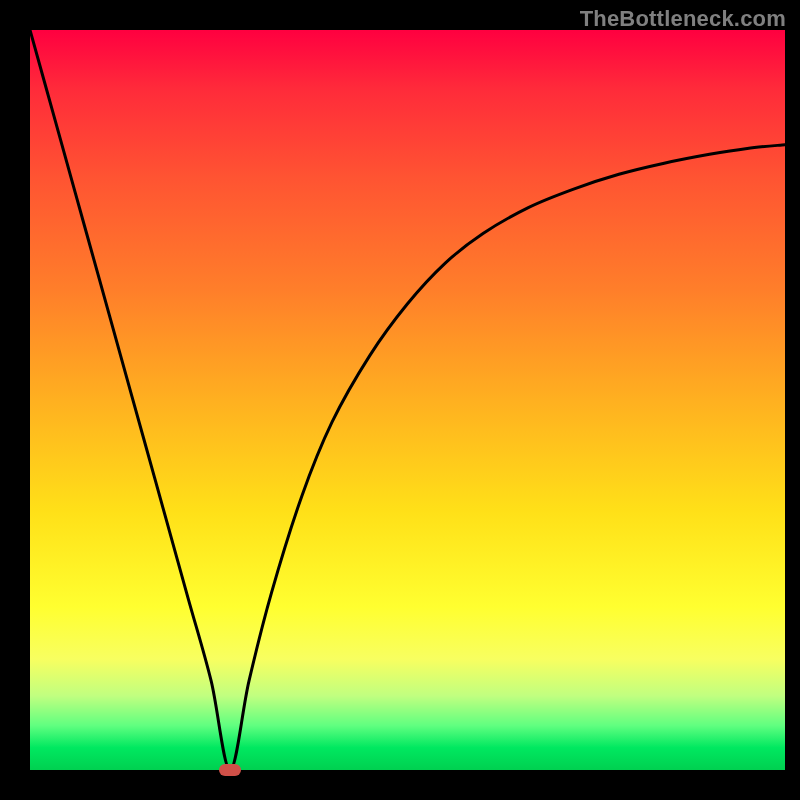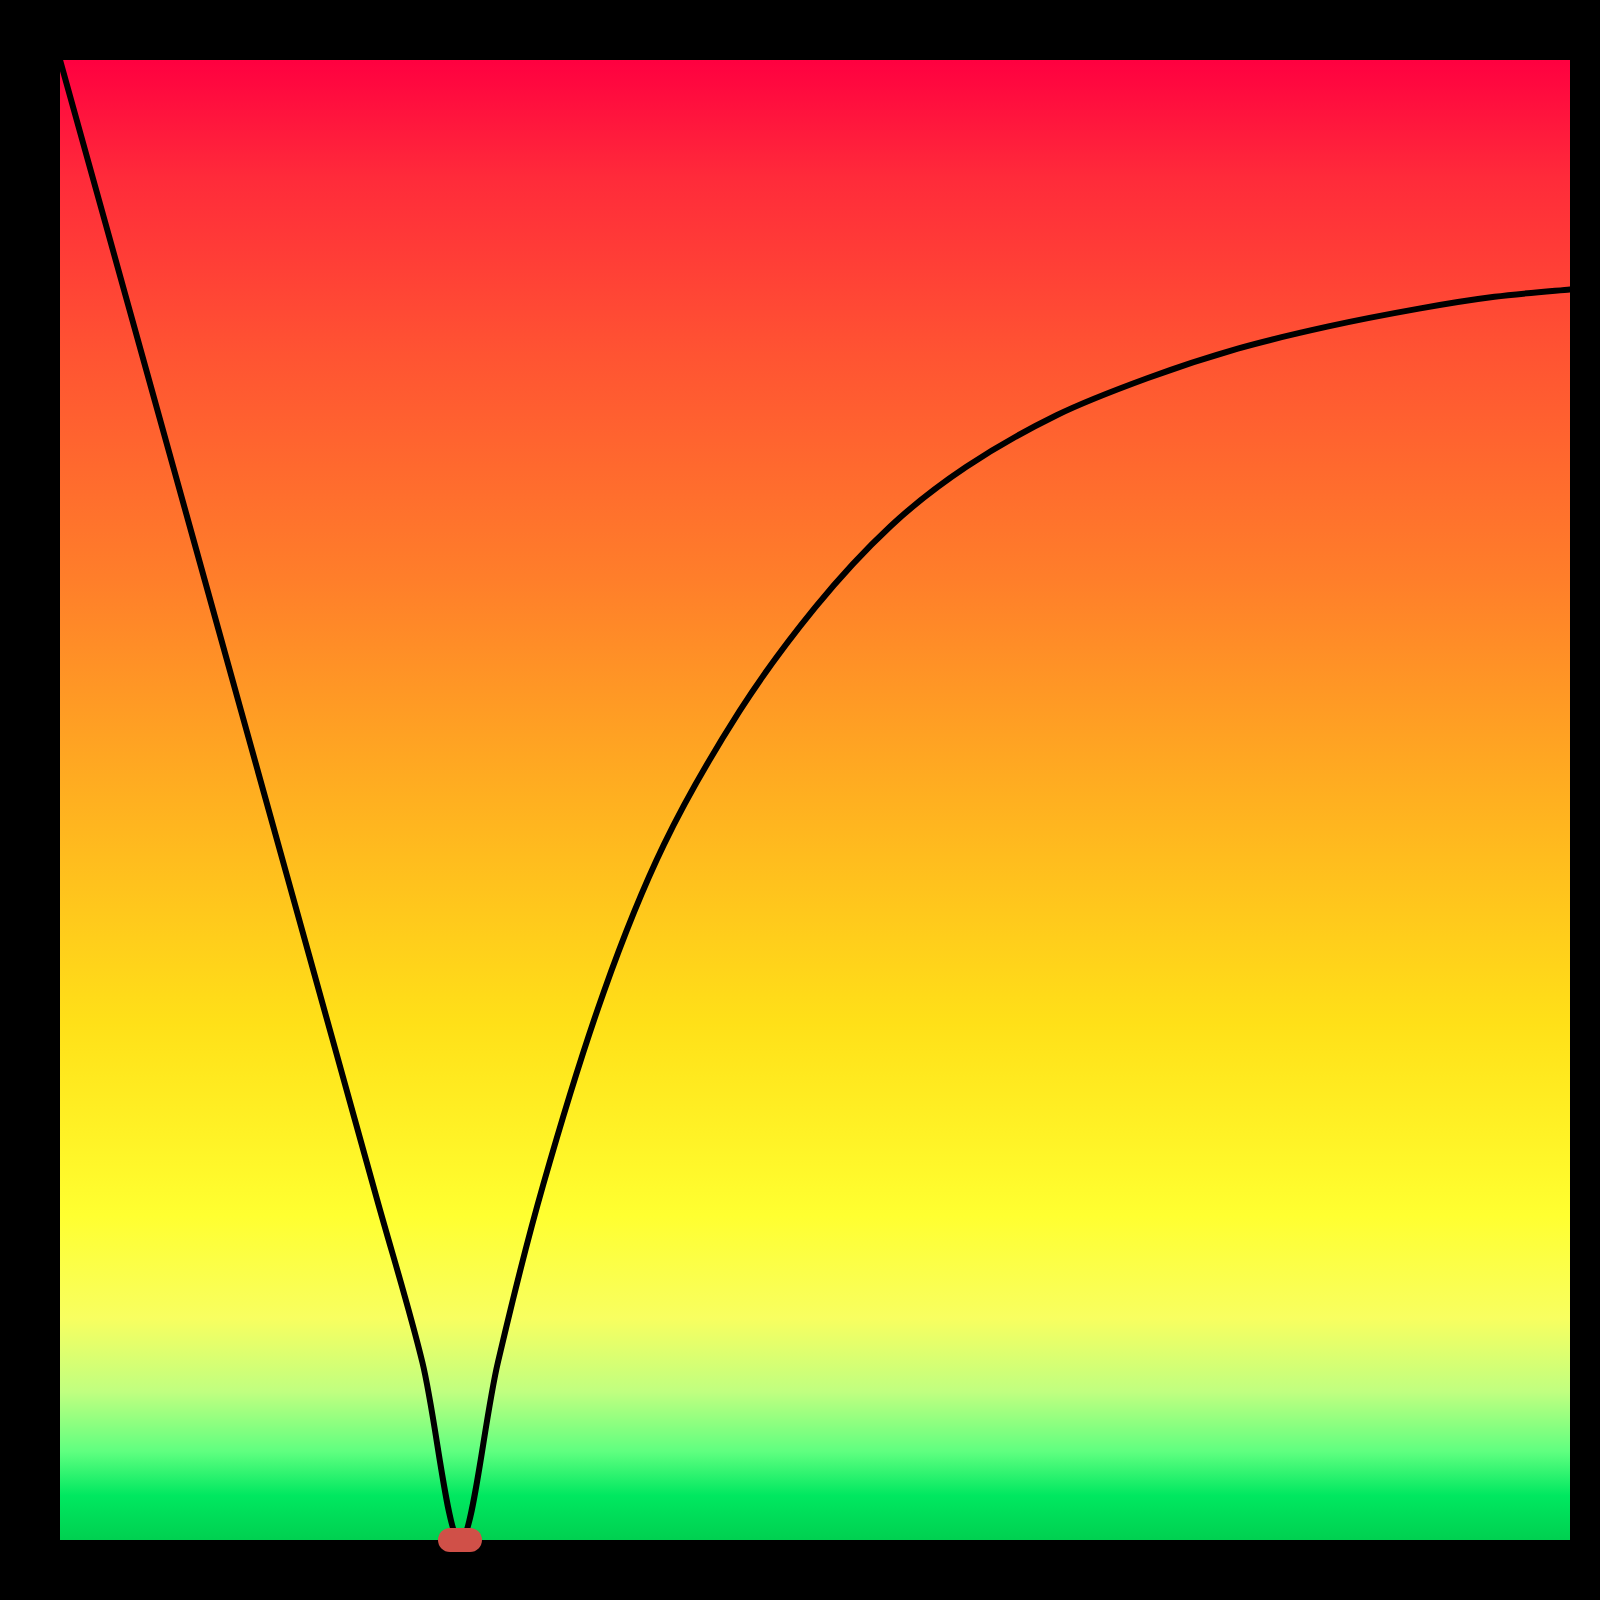--- a/index.html
+++ b/index.html
@@ -59,20 +59,21 @@
     width: 22px;
     height: 12px;
     border-radius: 6px;
     transform: translate(-50%, -50%);
   }
 </style>
 </head>
 <body>
 
 <div class="frame">
+  <div class="watermark">TheBottleneck.com</div>
 
   <div class="plot-area">
     <svg class="curve" viewBox="0 0 755 740" preserveAspectRatio="none">
       <path id="curve-path" fill="none" stroke-linecap="round" stroke-linejoin="round" d="M 0.00 0.00 C 3.77 13.57, 15.10 54.27, 22.65 81.40 C 30.20 108.53, 37.75 135.67, 45.30 162.80 C 52.85 189.93, 60.40 217.07, 67.95 244.20 C 75.50 271.33, 83.05 298.47, 90.60 325.60 C 98.15 352.73, 105.70 379.87, 113.25 407.00 C 120.80 434.13, 128.35 461.27, 135.90 488.40 C 143.45 515.53, 151.00 542.67, 158.55 569.80 C 166.10 596.93, 174.28 622.83, 181.20 651.20 C 188.12 679.57, 193.78 740.00, 200.08 740.00 C 206.37 740.00, 212.03 680.80, 218.95 651.20 C 225.87 621.60, 232.79 593.23, 241.60 562.40 C 250.41 531.57, 261.73 494.57, 271.80 466.20 C 281.87 437.83, 290.68 415.63, 302.00 392.20 C 313.32 368.77, 327.17 345.33, 339.75 325.60 C 352.33 305.87, 364.92 289.22, 377.50 273.80 C 390.08 258.38, 402.67 244.82, 415.25 233.10 C 427.83 221.38, 439.16 212.75, 453.00 203.50 C 466.84 194.25, 483.20 185.00, 498.30 177.60 C 513.40 170.20, 528.50 164.65, 543.60 159.10 C 558.70 153.55, 573.80 148.62, 588.90 144.30 C 604.00 139.98, 619.10 136.53, 634.20 133.20 C 649.30 129.87, 665.66 126.79, 679.50 124.32 C 693.34 121.85, 704.67 120.00, 717.25 118.40 C 729.83 116.80, 748.71 115.32, 755.00 114.70" stroke="#000000" stroke-width="3"></path>
     </svg>
     <div class="marker" id="min-marker" style="background: rgb(208, 80, 72); left: 200.075px; top: 740px;"></div>
   </div>
 </div>
 
 </body></html>

